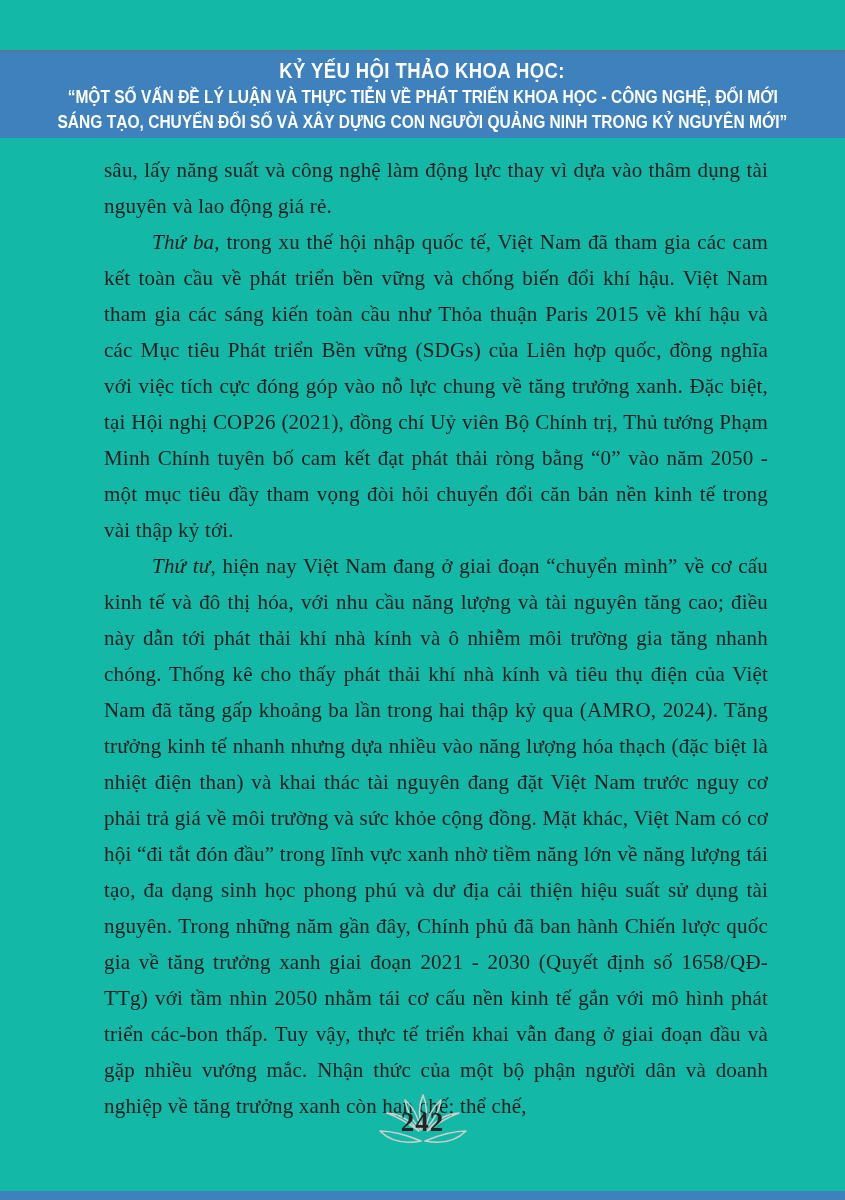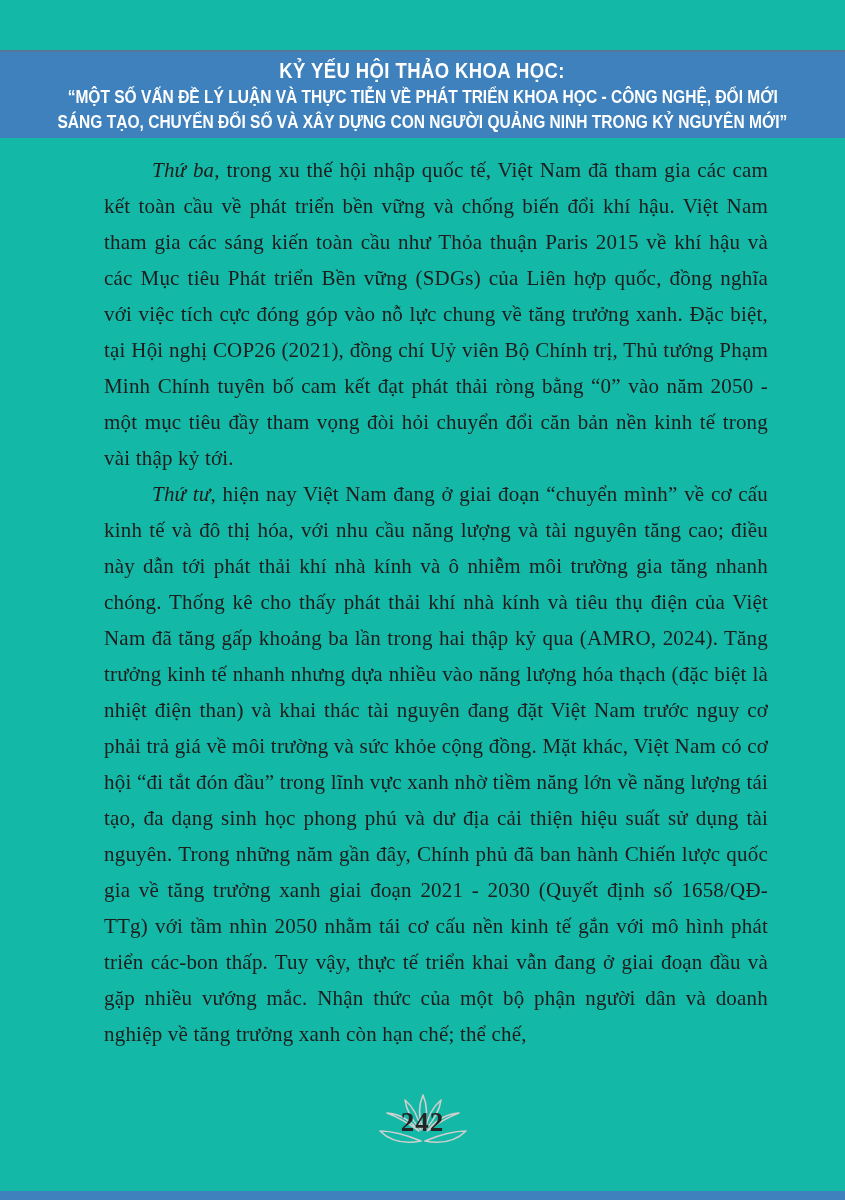--- a/index.html
+++ b/index.html
@@ -36,20 +36,21 @@
 
 <div class="page">
 
   <header class="banner">
     <div class="bline b1">KỶ YẾU HỘI THẢO KHOA HỌC:</div>
     <div class="bline b2">“MỘT SỐ VẤN ĐỀ LÝ LUẬN VÀ THỰC TIỄN VỀ PHÁT TRIỂN KHOA HỌC - CÔNG NGHỆ, ĐỔI MỚI</div>
     <div class="bline b2">SÁNG TẠO, CHUYỂN ĐỔI SỐ VÀ XÂY DỰNG CON NGƯỜI QUẢNG NINH TRONG KỶ NGUYÊN MỚI”</div>
   </header>
 
   <main class="bodytext">
+      <p class="">sâu, lấy năng suất và công nghệ làm động lực thay vì dựa vào thâm dụng tài nguyên và lao động giá rẻ.</p>
       <p class="indent"><em>Thứ ba,</em> trong xu thế hội nhập quốc tế, Việt Nam đã tham gia các cam kết toàn cầu về phát triển bền vững và chống biến đổi khí hậu. Việt Nam tham gia các sáng kiến toàn cầu như Thỏa thuận Paris 2015 về khí hậu và các Mục tiêu Phát triển Bền vững (SDGs) của Liên hợp quốc, đồng nghĩa với việc tích cực đóng góp vào nỗ lực chung về tăng trưởng xanh. Đặc biệt, tại Hội nghị COP26 (2021), đồng chí Uỷ viên Bộ Chính trị, Thủ tướng Phạm Minh Chính tuyên bố cam kết đạt phát thải ròng bằng “0” vào năm 2050 - một mục tiêu đầy tham vọng đòi hỏi chuyển đổi căn bản nền kinh tế trong vài thập kỷ tới.</p>
       <p class="indent"><em>Thứ tư,</em> hiện nay Việt Nam đang ở giai đoạn “chuyển mình” về cơ cấu kinh tế và đô thị hóa, với nhu cầu năng lượng và tài nguyên tăng cao; điều này dẫn tới phát thải khí nhà kính và ô nhiễm môi trường gia tăng nhanh chóng. Thống kê cho thấy phát thải khí nhà kính và tiêu thụ điện của Việt Nam đã tăng gấp khoảng ba lần trong hai thập kỷ qua (AMRO, 2024). Tăng trưởng kinh tế nhanh nhưng dựa nhiều vào năng lượng hóa thạch (đặc biệt là nhiệt điện than) và khai thác tài nguyên đang đặt Việt Nam trước nguy cơ phải trả giá về môi trường và sức khỏe cộng đồng. Mặt khác, Việt Nam có cơ hội “đi tắt đón đầu” trong lĩnh vực xanh nhờ tiềm năng lớn về năng lượng tái tạo, đa dạng sinh học phong phú và dư địa cải thiện hiệu suất sử dụng tài nguyên. Trong những năm gần đây, Chính phủ đã ban hành Chiến lược quốc gia về tăng trưởng xanh giai đoạn 2021 - 2030 (Quyết định số 1658/QĐ-TTg) với tầm nhìn 2050 nhằm tái cơ cấu nền kinh tế gắn với mô hình phát triển các-bon thấp. Tuy vậy, thực tế triển khai vẫn đang ở giai đoạn đầu và gặp nhiều vướng mắc. Nhận thức của một bộ phận người dân và doanh nghiệp về tăng trưởng xanh còn hạn chế; thể chế,</p>
     </main>
 
   <div class="pagefoot">
     <svg width="92" height="62" viewBox="0 0 92 62" fill="none" stroke="#cfcfcf" stroke-width="1.6" stroke-linejoin="round">
       <path d="M46 2 Q39 18 46 36 Q53 18 46 2 Z"></path>
       <path d="M28 7 Q30 22 44 37 Q40 17 28 7 Z"></path>
       <path d="M64 7 Q62 22 48 37 Q52 17 64 7 Z"></path>
       <path d="M10 20 Q24 25 42 38 Q28 21 10 20 Z"></path>

